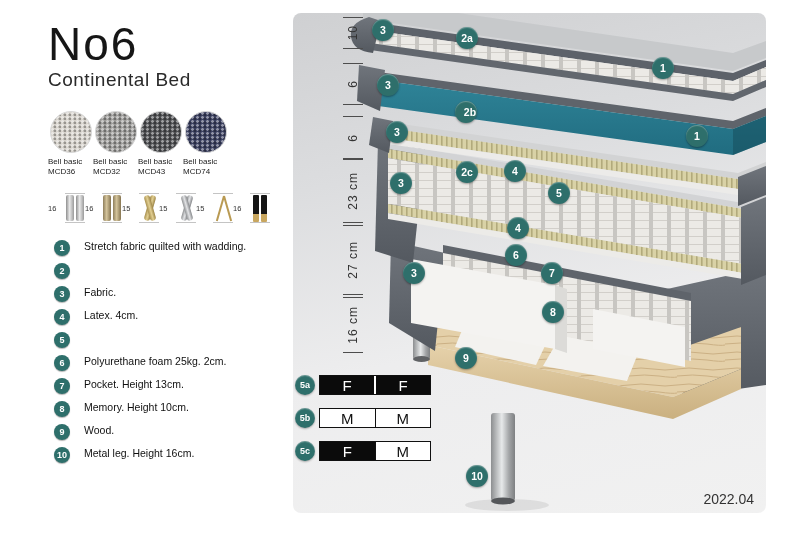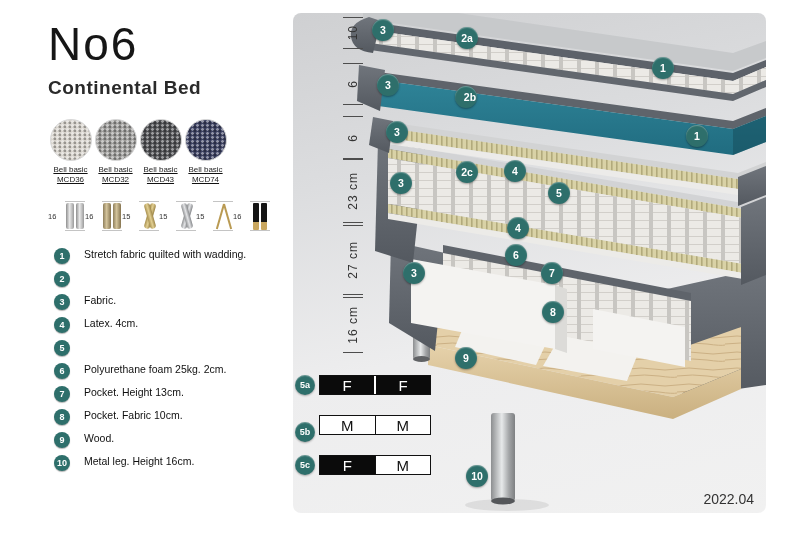--- a/index.html
+++ b/index.html
@@ -5,24 +5,24 @@
   * { box-sizing: border-box; }
   html,body { margin:0; padding:0; }
   body {
     width:800px; height:533px; position:relative; overflow:hidden;
     background:#ffffff; font-family:"Liberation Sans", sans-serif; color:#111;
   }
 
   
   .left { position:absolute; left:0; top:0; width:293px; height:533px; padding:20px 0 0 48px;border-radius:9px; }
   .title { font-size:46px; font-weight:300; letter-spacing:2px; color:#161616; line-height:1.05; }
-  .subtitle { font-size:19px; font-weight:700; letter-spacing:.5px; color:#2a2a2a; margin-top:9px; }
+  .subtitle { font-size:19px; font-weight:400; letter-spacing:.5px; color:#2a2a2a; margin-top:1px; }
 
   .swatches { display:flex; margin-top:20px; width:228px; }
-  .swatch-cell { width:45px; text-align:center;text-decoration:underline; }
+  .swatch-cell { width:45px; text-align:left; }
   .swatch { display:block; width:42px; height:42px; border-radius:50%; margin:0 auto; border:1px solid #d8d8d8; }
   .swatch.woven {
     background-image:
       radial-gradient(circle at 30% 35%, rgba(255,255,255,.45) 1px, transparent 1.6px),
       radial-gradient(circle at 75% 70%, rgba(0,0,0,.30) 1px, transparent 1.6px);
     background-size:5px 4px, 5px 4px;
   }
   .swatch.plain { border:1px solid #e0e0e0; }
   .swatch-label { display:block; font-size:8px; line-height:1.2; color:#222; margin-top:4px; white-space:pre-line; }
 
@@ -172,21 +172,21 @@
       <div class="feature">
         <span class="badge" style="background-color: rgb(46, 111, 107);">6</span>
         <span class="feature-text">Polyurethane foam 25kg. 2cm.</span>
       </div>
       <div class="feature">
         <span class="badge" style="background-color: rgb(46, 111, 107);">7</span>
         <span class="feature-text">Pocket. Height 13cm.</span>
       </div>
       <div class="feature">
         <span class="badge" style="background-color: rgb(46, 111, 107);">8</span>
-        <span class="feature-text">Pocket. Fabric 10cm.</span>
+        <span class="feature-text">Memory. Height 10cm.</span>
       </div>
       <div class="feature">
         <span class="badge" style="background-color: rgb(46, 111, 107);">9</span>
         <span class="feature-text">Wood.</span>
       </div>
       <div class="feature">
         <span class="badge" style="background-color: rgb(46, 111, 107);">10</span>
         <span class="feature-text">Metal leg. Height 16cm.</span>
       </div>
     </div>
@@ -295,21 +295,21 @@
         <span>16 cm</span>
       </div>
     </div>
 
   <div>
 
   <div class="marker" style="left: 79px; top: 6px; background-color: rgb(46, 111, 107);">3</div>
       <div class="marker" style="left: 163px; top: 14px; background-color: rgb(46, 111, 107);">2a</div>
       <div class="marker" style="left: 359px; top: 44px; background-color: rgb(46, 111, 107);">1</div>
       <div class="marker" style="left: 84px; top: 61px; background-color: rgb(46, 111, 107);">3</div>
-      <div class="marker" style="left: 162px; top: 73px; background-color: rgb(46, 111, 107); padding-left: 8px;">2b</div>
+      <div class="marker" style="left: 162px; top: 88px; background-color: rgb(46, 111, 107); padding-left: 8px;">2b</div>
       <div class="marker" style="left: 93px; top: 108px; background-color: rgb(46, 111, 107);">3</div>
       <div class="marker" style="left: 163px; top: 124px; background-color: rgb(46, 111, 107); margin-top: 24px;">2c</div>
       <div class="marker" style="left: 393px; top: 112px; background-color: rgb(46, 111, 107);">1</div>
       <div class="marker" style="left: 97px; top: 159px; background-color: rgb(46, 111, 107);">3</div>
       <div class="marker" style="left: 211px; top: 147px; background-color: rgb(46, 111, 107);">4</div>
       <div class="marker" style="left: 255px; top: 169px; background-color: rgb(46, 111, 107);">5</div>
       <div class="marker" style="left: 214px; top: 204px; background-color: rgb(46, 111, 107);">4</div>
       <div class="marker" style="left: 212px; top: 231px; background-color: rgb(46, 111, 107);">6</div>
       <div class="marker" style="left: 110px; top: 249px; background-color: rgb(46, 111, 107);">3</div>
       <div class="marker" style="left: 248px; top: 249px; background-color: rgb(46, 111, 107);">7</div>
@@ -320,21 +320,21 @@
 
   <div class="firmness">
     <div class="f-row">
       <span class="f-badge" style="background-color: rgb(46, 111, 107);">5a</span>
       <span class="f-cells">
         <span class="f-cell dark">F</span>
         <span class="f-cell dark div-light">F</span>
       </span>
     </div>
     <div class="f-row">
-      <span class="f-badge" style="background-color: rgb(46, 111, 107); margin-top: 14px;">5b</span>
+      <span class="f-badge" style="background-color: rgb(46, 111, 107);">5b</span>
       <span class="f-cells">
         <span class="f-cell light">M</span>
         <span class="f-cell light div-dark">M</span>
       </span>
     </div>
     <div class="f-row">
       <span class="f-badge" style="background-color: rgb(46, 111, 107);">5c</span>
       <span class="f-cells">
         <span class="f-cell dark">F</span>
         <span class="f-cell light div-dark">M</span>

